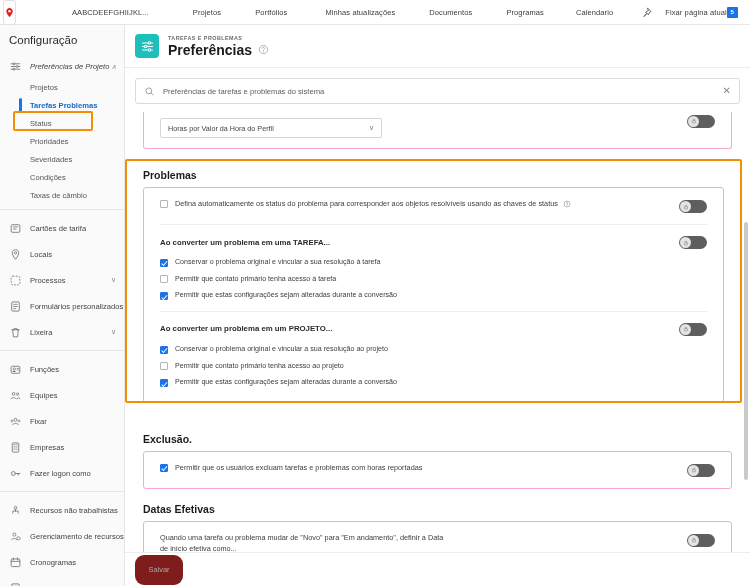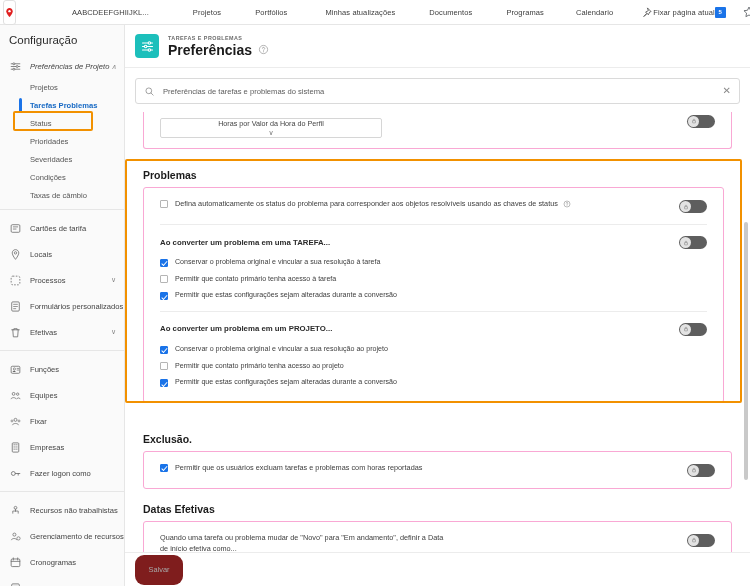--- a/index.html
+++ b/index.html
@@ -28,21 +28,21 @@
     font-size: 7.5px; color: #3c3c3c; padding: 0 0;
     white-space: nowrap; cursor: pointer; letter-spacing: .1px;
   }
   .nav-item:nth-child(1) { margin-left: 56px; }
   .nav-item:nth-child(2) { margin-left: 44px; }
   .nav-item:nth-child(3) { margin-left: 34px; }
   .nav-item:nth-child(4) { margin-left: 38px; }
   .nav-item:nth-child(5) { margin-left: 34px; }
   .nav-item:nth-child(6) { margin-left: 34px; }
   .nav-item:nth-child(7) { margin-left: 32px; }
-  .nav-pin { margin-left: 28px; display: flex; align-items: center; gap: 1px; cursor: pointer; }
+  .nav-pin { margin-left: 28px; display: flex; align-items: center; gap: 13px; cursor: pointer; }
   .pin-ico { width: 11px; height: 11px; display: block; }
   .nav-right { display: flex; align-items: center; margin-right: 8px; gap: 0; }
   .badge-blue {
     width: 11px; height: 11px; background: #1a73e8; color: #fff;
     font-size: 6px; display: flex; align-items: center; justify-content: center;
     border-radius: 1px; margin-right: 16px; font-weight: bold; cursor: pointer;
   }
   .nav-ico { width: 14px; height: 14px; margin-right: 16px; cursor: pointer; display:block; }
   .nav-ico:last-child { margin-right: 4px; }
 
@@ -121,21 +121,21 @@
   .card {
     margin: 0 18px 0 18px; background: #fff; border: 1px solid #f9a8d4;
     border-radius: 3px;
   }
   .card-clip-top { border-top: 0; border-radius: 0 0 3px 3px; }
 
   .sel-row { display: flex; align-items: center; justify-content: space-between; padding: 6px 16px 10px 16px; }
   .sel {
     width: 222px; height: 20px; border: 1px solid #d6d6d6; border-radius: 2px;
     display: flex; align-items: center; justify-content: space-between;
-    padding: 0 7px; font-size: 7.2px; color: #444; background: #fff; cursor: pointer; flex-direction: column;
+    padding: 0 7px; font-size: 7.2px; color: #444; background: #fff; cursor: pointer;
   }
   .sel-chev { font-size: 7px; color: #777; }
 
   .sec-title { font-size: 10.5px; color: #1b1b1b; font-weight: bold; }
 
   .row {
     display: flex; align-items: flex-start; justify-content: space-between;
     padding: 11px 16px 11px 16px;
   }
   .row-inner { display: flex; align-items: flex-start; flex: 1; padding-right: 10px; }
@@ -303,21 +303,21 @@
         <rect x="5" y="3.5" width="14" height="17" rx="2" fill="none" stroke="#6b6b6b" stroke-width="1.5"></rect>
         <path d="M8.5 8h7M8.5 12h7M8.5 16h4" stroke="#6b6b6b" stroke-width="1.3" stroke-linecap="round"></path>
       </svg>
       <span class="sb-label">Formulários personalizados</span>
     </div>
 
     <div class="sb-item">
       <svg class="sb-icon" viewBox="0 0 24 24">
         <path d="M5 7h14M9 7V5h6v2M7 7l1 13h8l1-13" fill="none" stroke="#6b6b6b" stroke-width="1.5" stroke-linecap="round" stroke-linejoin="round"></path>
       </svg>
-      <span class="sb-label">Efetivas</span>
+      <span class="sb-label">Lixeira</span>
       <span class="sb-chev">∨</span>
     </div>
 
     <div class="sb-sep"></div>
 
     <div class="sb-item">
       <svg class="sb-icon" viewBox="0 0 24 24">
         <rect x="4" y="6" width="16" height="13" rx="2" fill="none" stroke="#6b6b6b" stroke-width="1.5"></rect>
         <circle cx="10" cy="11" r="2" fill="none" stroke="#6b6b6b" stroke-width="1.3"></circle>
         <path d="M7 16c.6-1.6 4.4-1.6 5 0M15 10h3M15 13h3" stroke="#6b6b6b" stroke-width="1.3" stroke-linecap="round"></path>

